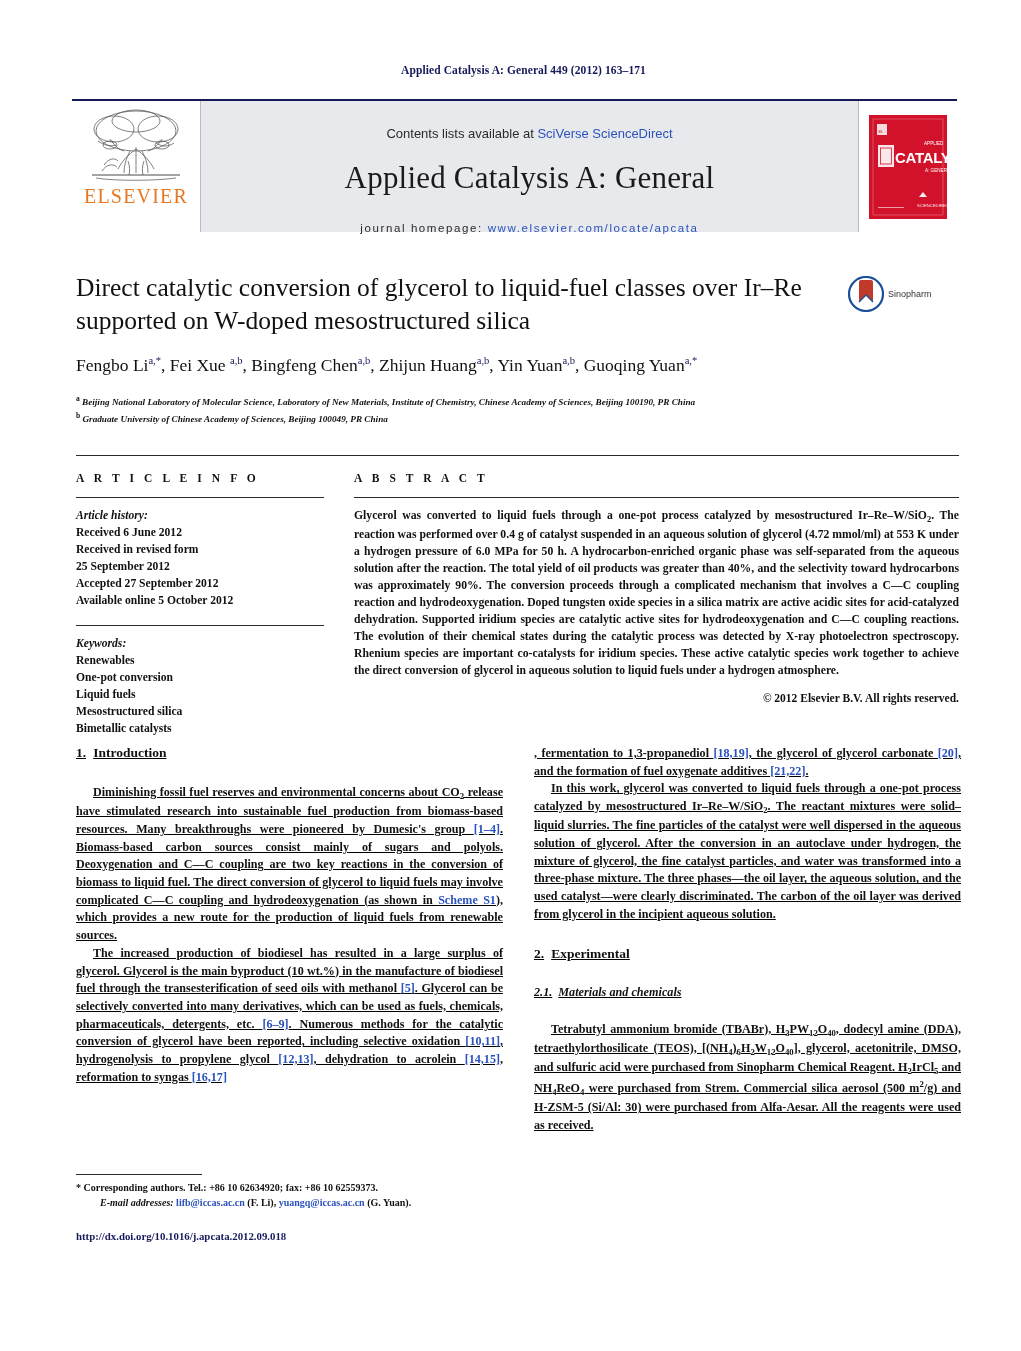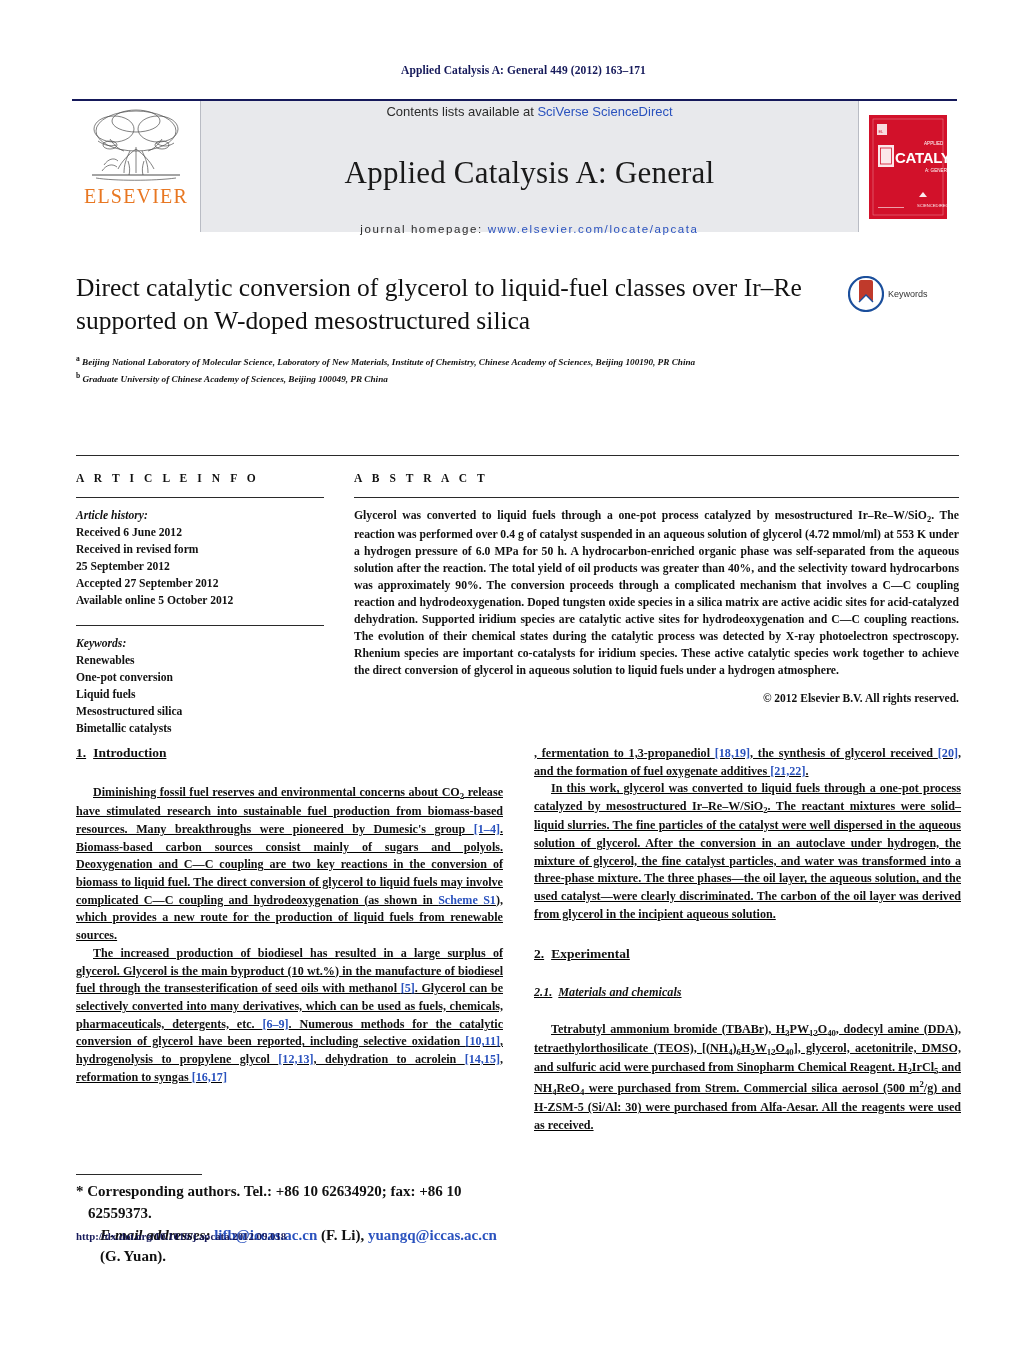--- a/index.html
+++ b/index.html
@@ -70,42 +70,41 @@
   }
   .mast-center {
     flex: 1 1 auto;
     background: #e8e9ec;
     border-left: 1px solid #b9bcc4;
     border-right: 1px solid #b9bcc4;
     display: flex;
     flex-direction: column;
     align-items: center;
     justify-content: flex-start;
-    padding-top: 3px;
+    padding-top: 25px;
     box-sizing: border-box;
-    gap: 17px;
   }
   .contents-line {
     font-family: "Liberation Sans", sans-serif;
     font-size: 13px;
     color: #2b2b2b;
   }
   .contents-line .sd-link { color: #2a52be; }
   .journal-title {
     font-family: "Liberation Serif", serif;
     font-size: 31px;
     color: #1a1a1a;
     margin-top: 19px;
     letter-spacing: 0.2px;
   }
   .homepage-line {
     font-family: "Liberation Sans", sans-serif;
     font-size: 11.5px;
     color: #2b2b2b;
-    margin-top: 15px;
+    margin-top: 26px;
     letter-spacing: 1.6px;
   }
   .homepage-line .url { color: #2a52be; }
   .mast-cover {
     width: 98px;
     flex: 0 0 98px;
     display: flex;
     align-items: center;
     justify-content: center;
   }
@@ -266,21 +265,21 @@
     width: 427px;
   }
   .fn-rule {
     border-top: 1px solid #2a2a2a;
     width: 126px;
     margin-bottom: 6px;
   }
   .fn-text {
     font-family: "Liberation Serif", serif;
     font-weight: bold;
-    font-size: 15px;
+    font-size: 10px;
     line-height: 1.45;
     color: #111111;
   }
   .fn-text .ital { font-style: italic; }
   .fn-indent { padding-left: 12px; text-indent: -12px; }
   .fn-indent2 { padding-left: 24px; }
   .mailto { color: #2a52be; }
 
   
   .imprint {
@@ -369,23 +368,24 @@
   <div class="title-block">
     <h1 class="article-title">Direct catalytic conversion of glycerol to liquid-fuel classes over Ir–Re supported on W-doped mesostructured silica</h1>
 
     <div class="crossmark">
       <svg width="36" height="36" viewBox="0 0 36 36">
         <circle cx="18" cy="18" r="17" fill="#ffffff" stroke="#1b4f9c" stroke-width="2.2"></circle>
         <rect x="11" y="4" width="14" height="22" rx="2" fill="#c03a2b"></rect>
         <path d="M11 26 l7 -7 l7 7 z" fill="#ffffff"></path>
         <path d="M11 26 l7 -7 l7 7" fill="none" stroke="#1b4f9c" stroke-width="1.4"></path>
       </svg>
-      <span class="crossmark-label">Keywords</span>
-    </div>
-
+      <span class="crossmark-label">Sinopharm</span>
+    </div>
+
+    <div class="authors">Fengbo Li<sup>a,*</sup>, Fei Xue <sup>a,b</sup>, Bingfeng Chen<sup>a,b</sup>, Zhijun Huang<sup>a,b</sup>, Yin Yuan<sup>a,b</sup>, Guoqing Yuan<sup>a,*</sup></div>
 
     <div class="affiliations">
       <p class="aff-row"><sup>a</sup> <span>Beijing National Laboratory of Molecular Science, Laboratory of New Materials, Institute of Chemistry, Chinese Academy of Sciences, Beijing 100190, PR China</span></p>
       <p class="aff-row"><sup>b</sup> <span>Graduate University of Chinese Academy of Sciences, Beijing 100049, PR China</span></p>
     </div>
   </div>
 
   <div class="band">
     <div class="col-info">
       <div class="sec-head">A R T I C L E   I N F O</div>
@@ -427,21 +427,21 @@
         <span class="num">1.</span><span>Introduction</span>
       </div>
       <div class="gap-s"></div>
       <p class="para"><span>Diminishing fossil fuel reserves and environmental concerns about CO</span><sub>2</sub><span> release have stimulated research into sustainable fuel production from biomass-based resources. Many breakthroughs were pioneered by Dumesic's group </span><span class="ref">[1–4]</span><span>. Biomass-based carbon sources consist mainly of sugars and polyols. Deoxygenation and C—C coupling are two key reactions in the conversion of biomass to liquid fuel. The direct conversion of glycerol to liquid fuels may involve complicated C—C coupling and hydrodeoxygenation (as shown in </span><span class="ref">Scheme S1</span><span>), which provides a new route for the production of liquid fuels from renewable sources.</span></p>
       <p class="para"><span>The increased production of biodiesel has resulted in a large surplus of glycerol. Glycerol is the main byproduct (10 wt.%) in the manufacture of biodiesel fuel through the transesterification of seed oils with methanol </span><span class="ref">[5]</span><span>. Glycerol can be selectively converted into many derivatives, which can be used as fuels, chemicals, pharmaceuticals, detergents, etc. </span><span class="ref">[6–9]</span><span>. Numerous methods for the catalytic conversion of glycerol have been reported, including selective oxidation </span><span class="ref">[10,11]</span><span>, hydrogenolysis to propylene glycol </span><span class="ref">[12,13]</span><span>, dehydration to acrolein </span><span class="ref">[14,15]</span><span>, reformation to syngas </span><span class="ref">[16,17]</span></p>
     </div>
 
     <div class="bgap"></div>
 
     <div class="bcol">
-      <p class="para noind"><span>, fermentation to 1,3-propanediol </span><span class="ref">[18,19]</span><span>, the synthesis of glycerol received </span><span class="ref">[20]</span><span>, and the formation of fuel oxygenate additives </span><span class="ref">[21,22]</span><span>.</span></p>
+      <p class="para noind"><span>, fermentation to 1,3-propanediol </span><span class="ref">[18,19]</span><span>, the glycerol of glycerol carbonate </span><span class="ref">[20]</span><span>, and the formation of fuel oxygenate additives </span><span class="ref">[21,22]</span><span>.</span></p>
       <p class="para"><span>In this work, glycerol was converted to liquid fuels through a one-pot process catalyzed by mesostructured Ir–Re–W/SiO</span><sub>2</sub><span>. The reactant mixtures were solid–liquid slurries. The fine particles of the catalyst were well dispersed in the aqueous solution of glycerol. After the conversion in an autoclave under hydrogen, the mixture of glycerol, the fine catalyst particles, and water was transformed into a three-phase mixture. The three phases—the oil layer, the aqueous solution, and the used catalyst—were clearly discriminated. The carbon of the oil layer was derived from glycerol in the incipient aqueous solution.</span></p>
 
       <div class="gap-m"></div>
       <div class="h2">
         <span class="num">2.</span><span>Experimental</span>
       </div>
       <div class="gap-s"></div>
       <div class="h3">
         <span class="num">2.1.</span><span>Materials and chemicals</span>
       </div>

